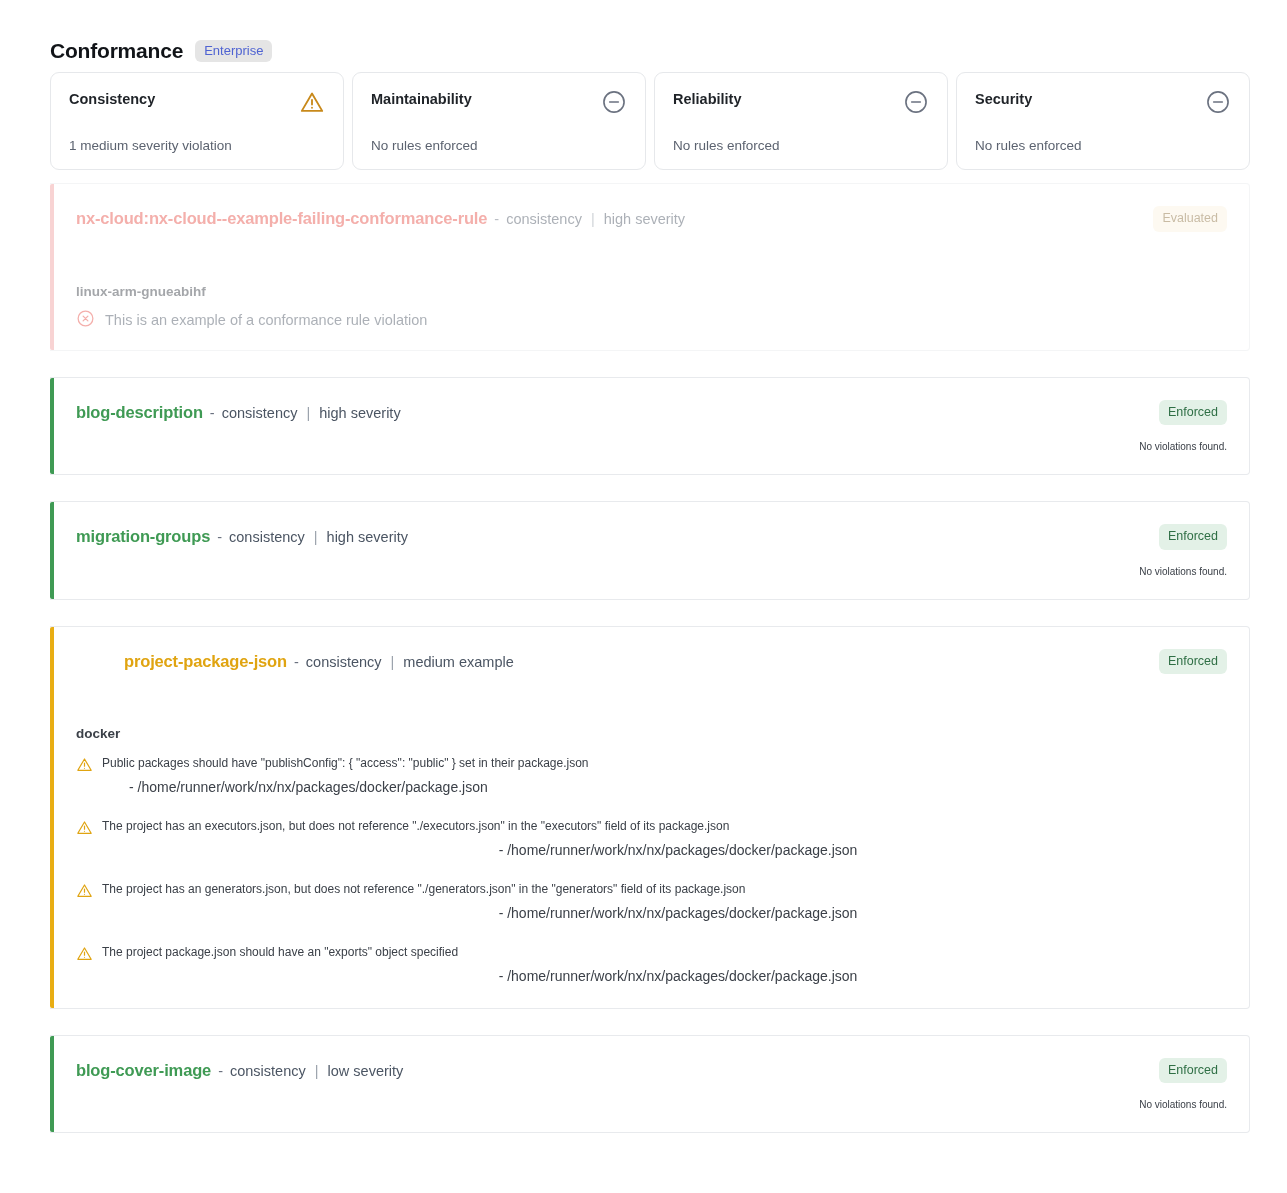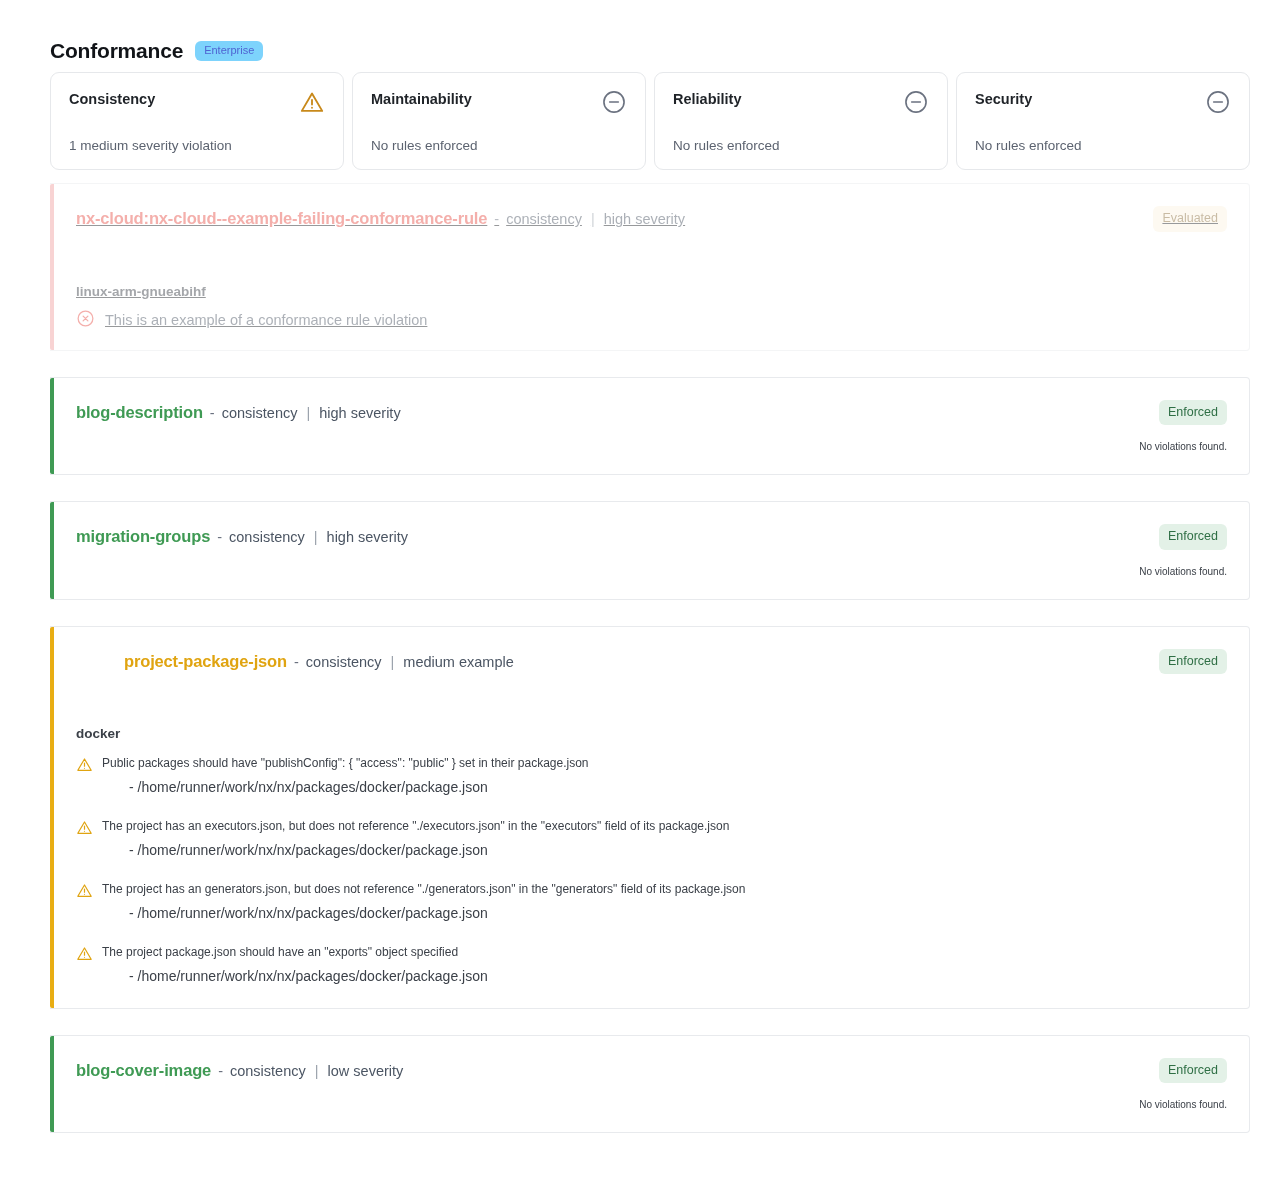--- a/index.html
+++ b/index.html
@@ -23,24 +23,24 @@
     height: 56px;
   }
   .page-title {
     font-size: 21px;
     font-weight: 700;
     letter-spacing: -0.2px;
     color: #111418;
   }
   .plan-badge {
     display: inline-block;
-    font-size: 11px;
+    font-size: 13px;
     font-weight: 400;
     color: #4f63d2;
-    background: #7dd3fc;
+    background: #e5e5e5;
     border-radius: 6px;
     padding: 4px 9px 5px 9px;
     line-height: 1;
   }
 
   
   .summary-row {
     display: flex;
     gap: 8px;
     padding: 4px 25px 0 38px;
@@ -90,21 +90,21 @@
   .rule-accent {
     position: absolute;
     left: 0; top: 0; bottom: 0;
     width: 4px;
     border-radius: 2px 0 0 2px;
   }
   .accent-red   { background: #f0a0a0; }
   .accent-green { background: #3f9a54; }
   .accent-amber { background: #e8ad13; }
 
-  .rule-card.faded { opacity: 0.46; text-decoration: underline; }
+  .rule-card.faded { opacity: 0.46; }
 
   .rule-head {
     display: flex;
     align-items: center;
     justify-content: space-between;
     gap: 14px;
   }
   .rule-head-left {
     display: flex;
     align-items: baseline;
@@ -150,21 +150,21 @@
   .violation-line .vi { width: 17px; height: 17px; flex: 0 0 17px; margin-top: 1px; }
   .violation-line .vi svg { display: block; width: 17px; height: 17px; }
   .violation-text { font-size: 12px; color: #3b4048; line-height: 1.35; }
   .violation-file {
     font-size: 14px;
     color: #3b4048;
     padding-left: 53px;
     padding-top: 5px;
     line-height: 1.35;
   }
-  .v-group + .v-group { margin-top: 11px; }
+  .v-group + .v-group { margin-top: 11px; text-align: center; }
 
   .example-line {
     display: flex;
     align-items: flex-end;
     gap: 10px;
     padding-top: 6px;
   }
   .example-line .vi { width: 19px; height: 19px; flex: 0 0 19px; }
   .example-line .vi svg { display: block; width: 19px; height: 19px; }
   .example-text { font-size: 14.5px; color: #4b5563; }

